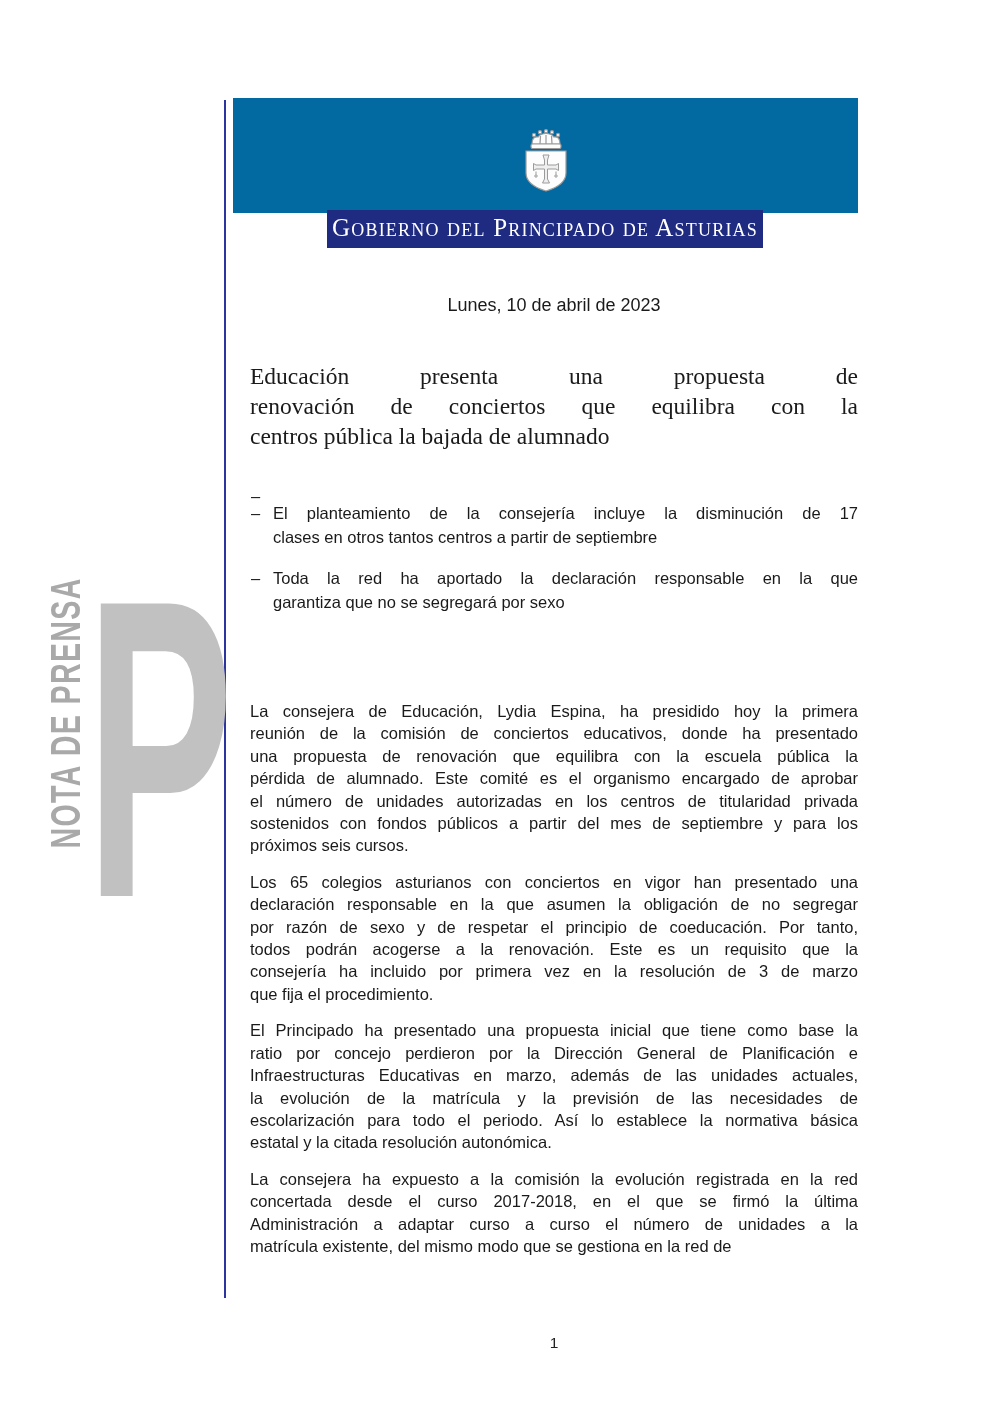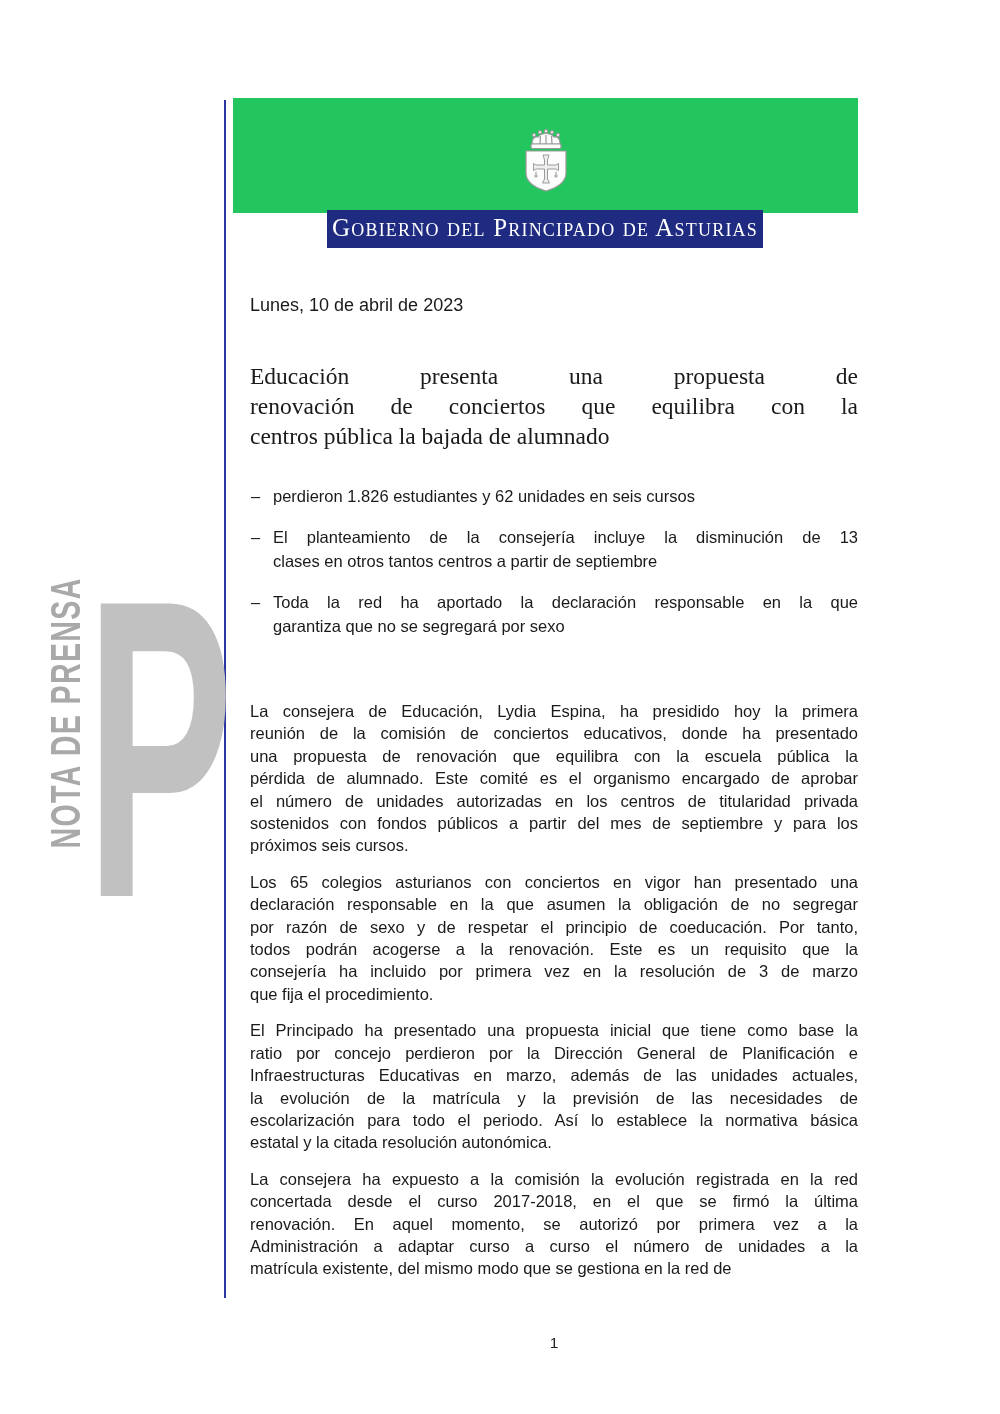--- a/index.html
+++ b/index.html
@@ -17,21 +17,21 @@
     position: absolute;
     left: 224px; top: 100px;
     width: 2px; height: 1198px;
     background: #2b35a0;
   }
   
   .header-band {
     position: absolute;
     left: 233px; top: 98px;
     width: 625px; height: 115px;
-    background: #22c55e;
+    background: #0369a1;
   }
   .coat {
     position: absolute;
     left: 50%; top: 31px;
     transform: translateX(-50%);
   }
   .org-bar {
     position: absolute;
     left: 94px; top: 112px;
     width: 436px; height: 38px;
@@ -69,21 +69,21 @@
     line-height: 1;
     font-weight: bold;
     color: #c1c1c1;
     transform: scaleX(0.52);
     transform-origin: 0 0;
   }
   
   .date {
     position: absolute;
     left: 250px; top: 295px; width: 608px;
-    text-align: left;
+    text-align: center;
     font-size: 18px;
   }
   .title {
     position: absolute;
     left: 250px; top: 361px; width: 608px;
     font-size: 23.5px;
     font-family: Liberation Serif, serif;
   }
   .t-line { line-height: 30px; text-align: justify; text-align-last: justify; }
   .t-line.t-last { text-align-last: left; }
@@ -158,25 +158,24 @@
 
   <div class="title">
     <div class="t-line">Educación presenta una propuesta de</div>
     <div class="t-line">renovación de conciertos que equilibra con la</div>
     <div class="t-line t-last">centros pública la bajada de alumnado</div>
   </div>
 
   <div class="bullets">
     <div class="bullet">
       <span class="dash">–</span>
-      <div class="b-line b-last">perdieron 1.826 estudiantes y 62 unidades en seis cursos</div>
     </div>
     <div class="bullet">
       <span class="dash">–</span>
-      <div class="b-line">El planteamiento de la consejería incluye la disminución de 13</div>
+      <div class="b-line">El planteamiento de la consejería incluye la disminución de 17</div>
       <div class="b-line b-last">clases en otros tantos centros a partir de septiembre</div>
     </div>
     <div class="bullet">
       <span class="dash">–</span>
       <div class="b-line">Toda la red ha aportado la declaración responsable en la que</div>
       <div class="b-line b-last">garantiza que no se segregará por sexo</div>
     </div>
   </div>
 
   <div class="paras">
@@ -201,21 +200,20 @@
       <div class="p-line">El Principado ha presentado una propuesta inicial que tiene como base la</div>
       <div class="p-line">ratio por concejo perdieron por la Dirección General de Planificación e</div>
       <div class="p-line">Infraestructuras Educativas en marzo, además de las unidades actuales,</div>
       <div class="p-line">la evolución de la matrícula y la previsión de las necesidades de</div>
       <div class="p-line">escolarización para todo el periodo. Así lo establece la normativa básica</div>
       <div class="p-line p-last">estatal y la citada resolución autonómica.</div>
     </div>
     <div class="para">
       <div class="p-line">La consejera ha expuesto a la comisión la evolución registrada en la red</div>
       <div class="p-line">concertada desde el curso 2017-2018, en el que se firmó la última</div>
-      <div class="p-line">renovación. En aquel momento, se autorizó por primera vez a la</div>
       <div class="p-line">Administración a adaptar curso a curso el número de unidades a la</div>
       <div class="p-line p-last">matrícula existente, del mismo modo que se gestiona en la red de</div>
     </div>
   </div>
 
   <div class="footer">1</div>
 
 </div>
 
 </body></html>

